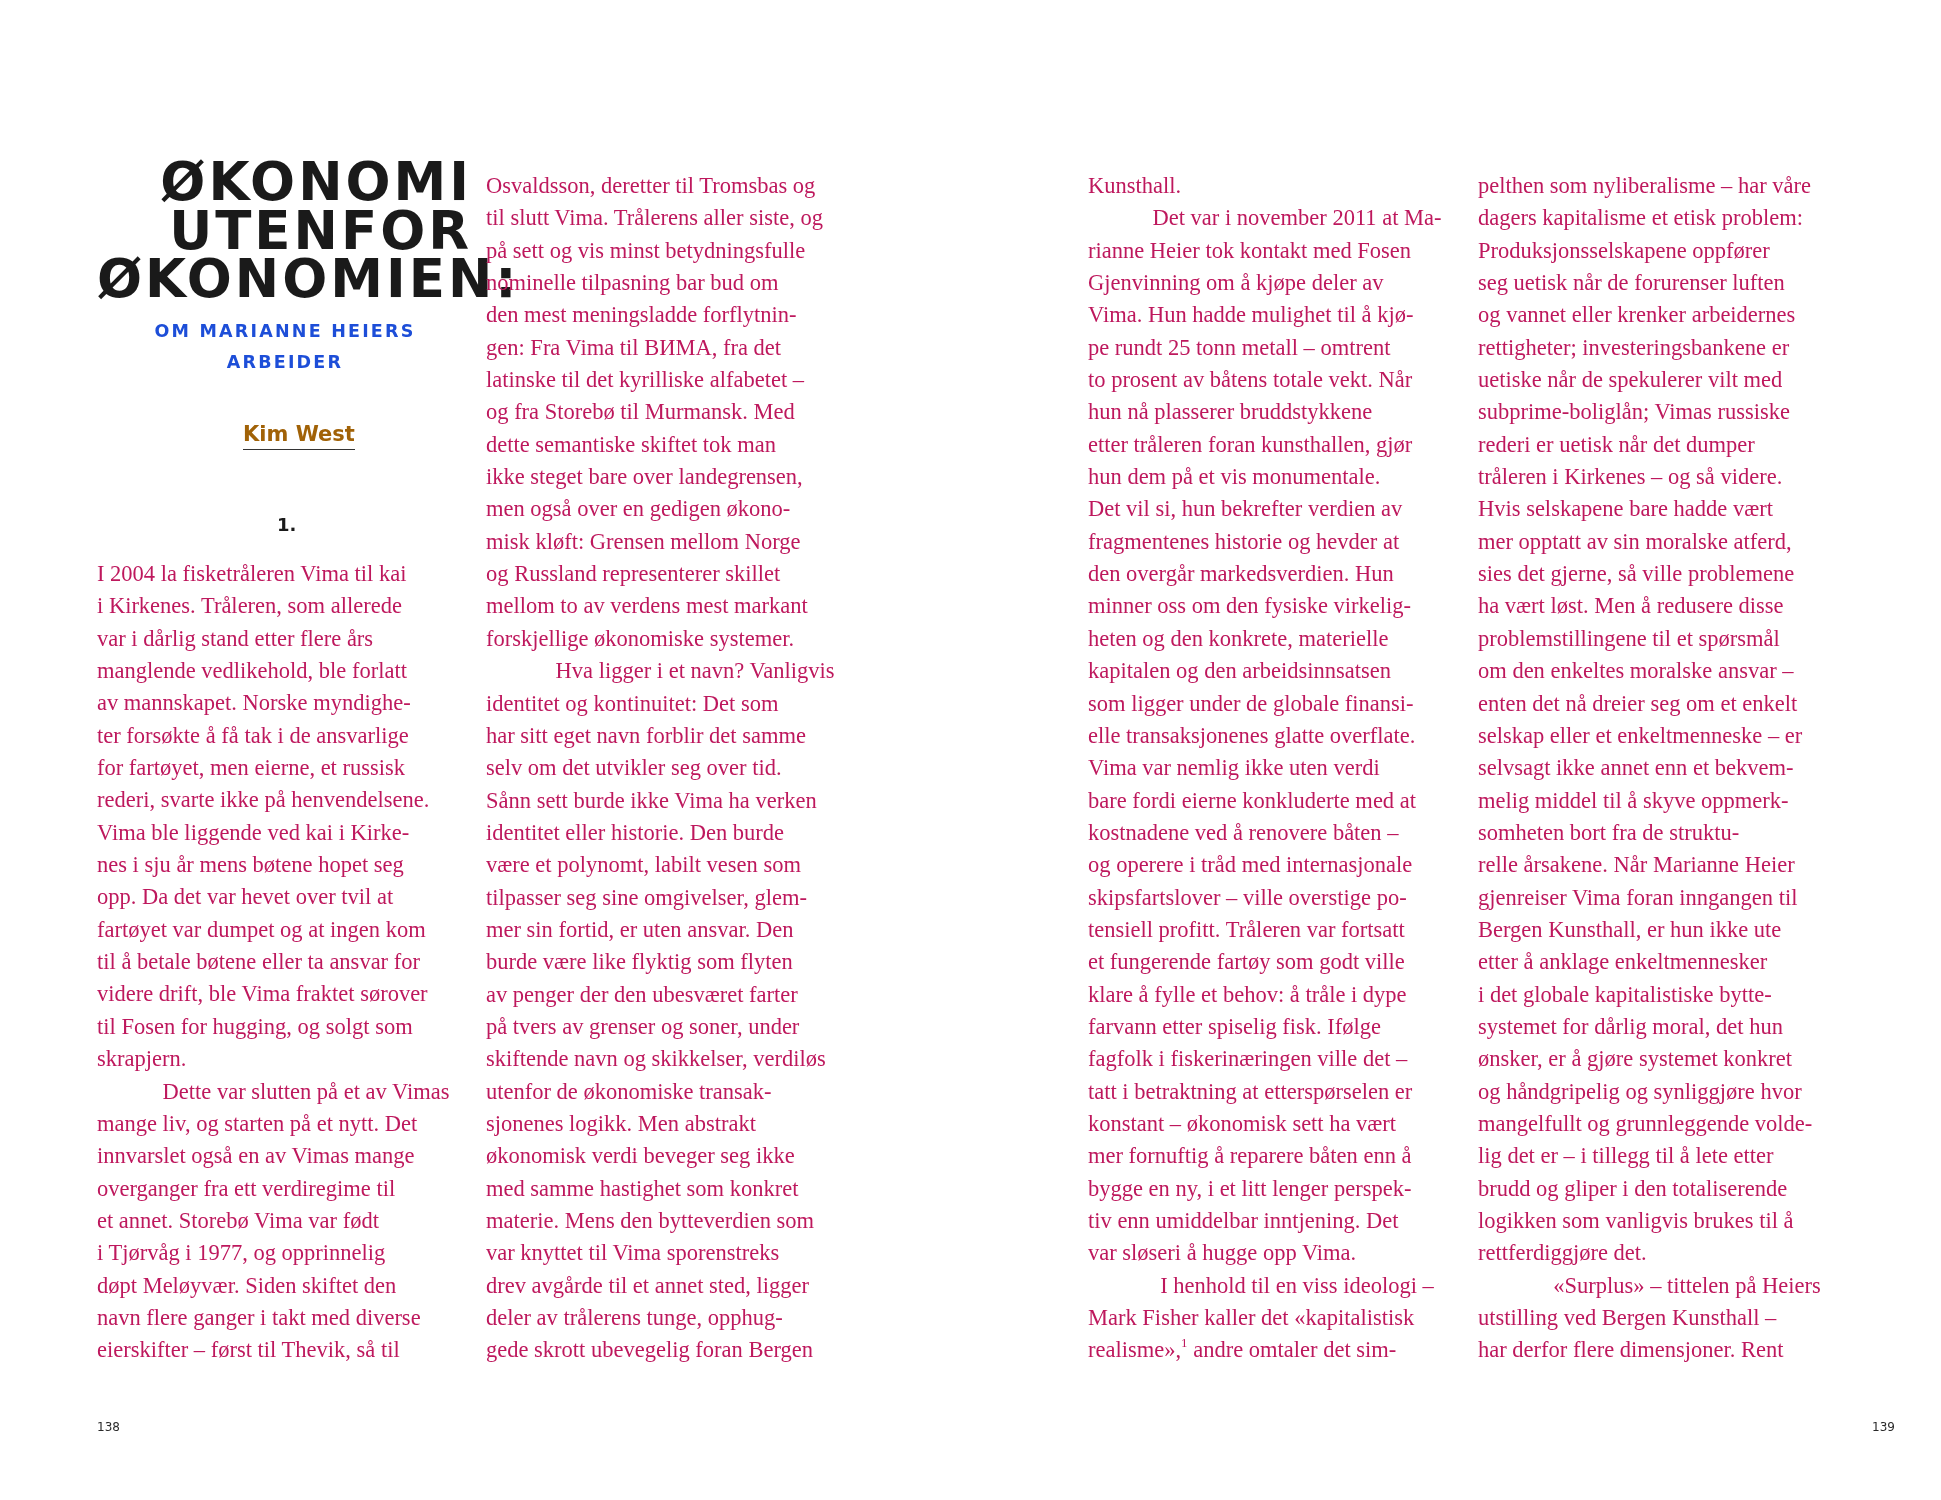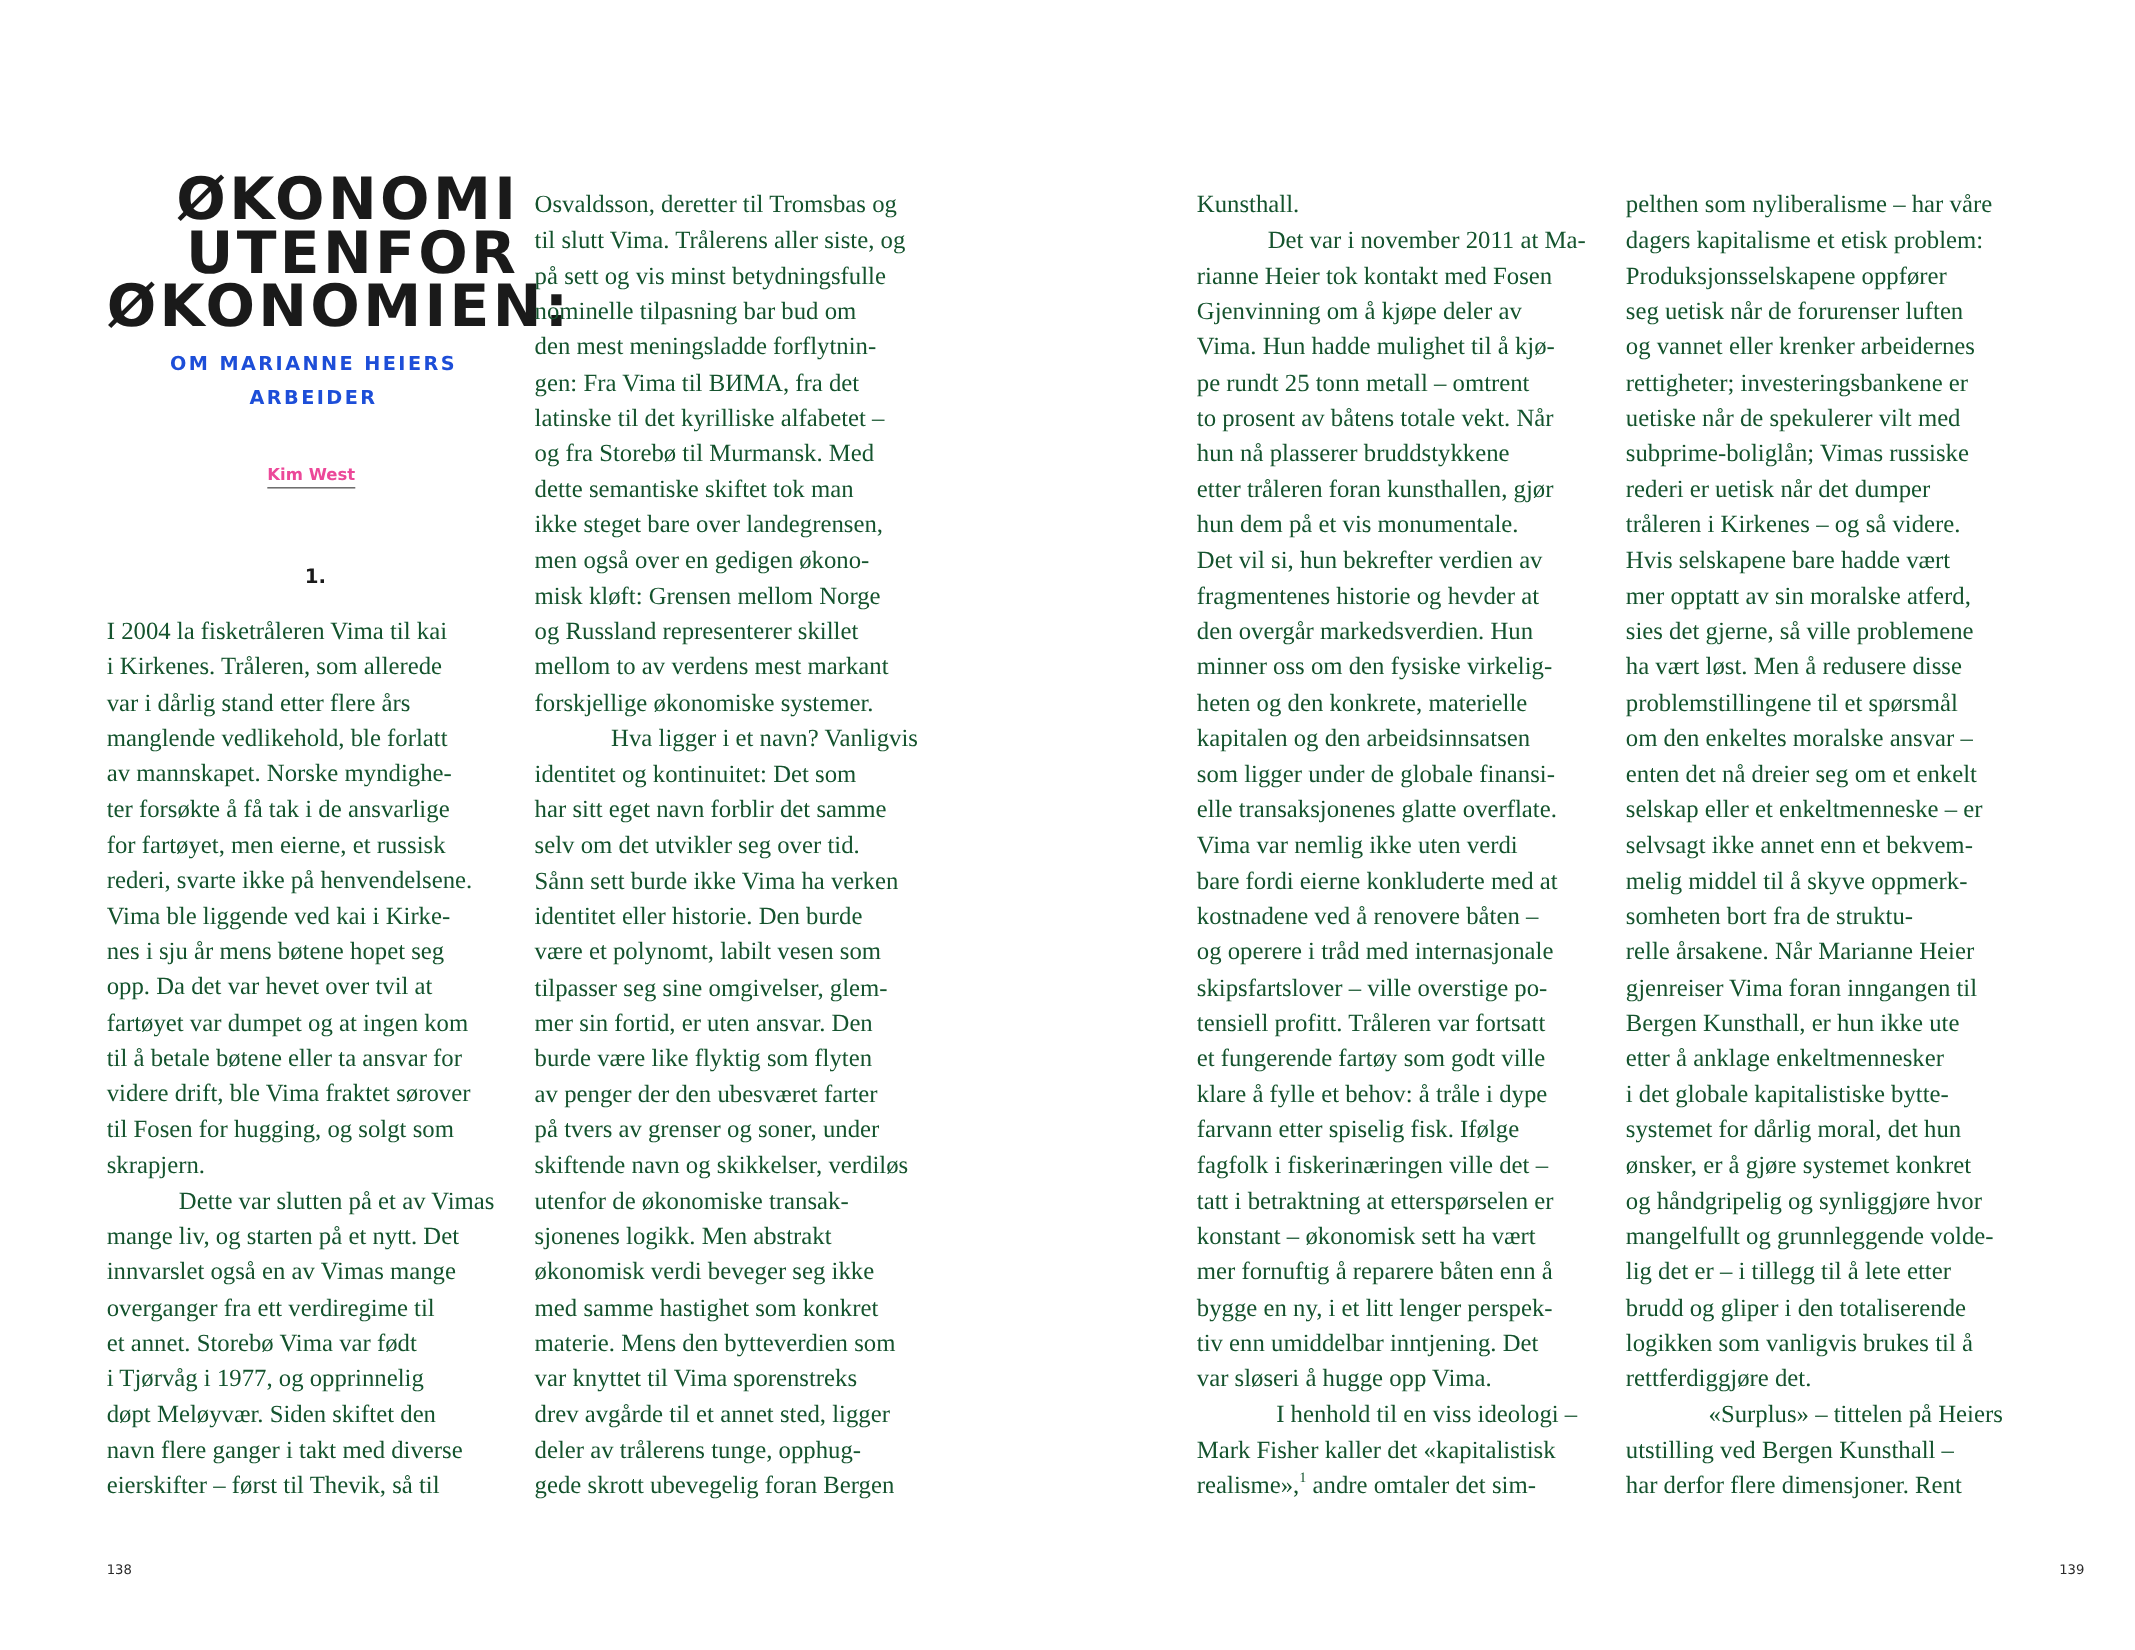--- a/index.html
+++ b/index.html
@@ -3,21 +3,21 @@
 <meta charset="utf-8">
 <style>
   html, body { margin:0; padding:0; background:#ffffff; }
   body { width:1941px; height:1500px; position:relative; overflow:hidden; color:#1e1e1e; }
   .page { position:absolute; top:0; height:1500px; }
   .col {
     position:absolute;
     font-family:"Liberation Serif","DejaVu Serif",serif;
     font-size:22.5px;
     line-height:32.35px;
-    color:#14532d;
+    color:#be185d;
     white-space:nowrap;
   }
   .col .ln { display:block; height:32.35px; }
   .col .ln.indent { padding-left:40px;text-align:center; }
   sup { font-size:13px; line-height:0; position:relative; top:-2px; }
   .title {
     position:absolute; left:97px; width:375px; top:158px;
     font-family:"DejaVu Sans","Liberation Sans",sans-serif;
     font-weight:bold; font-size:53px; letter-spacing:3px;
     line-height:48.5px; text-align:right; color:#1a1a1a;
@@ -26,21 +26,21 @@
   .subtitle {
     position:absolute; left:120px; width:330px; top:316px;
     font-family:"DejaVu Sans","Liberation Sans",sans-serif;
     font-weight:bold; font-size:17.5px; letter-spacing:2.2px;
     line-height:31px; text-align:center; color:#1d4ed8;
   }
   .subtitle .sl { display:block; }
   .author {
     position:absolute; left:243px; top:422px;
     font-family:"DejaVu Sans","Liberation Sans",sans-serif;
-    font-weight:bold; font-size:15px; color:#ec4899;
+    font-weight:bold; font-size:21px; color:#a16207;
     padding-bottom:3px; border-bottom:1.5px solid #333;
   }
   .section-num {
     position:absolute; left:277px; top:514px;
     font-family:"DejaVu Sans","Liberation Sans",sans-serif;
     font-weight:bold; font-size:18px; color:#1a1a1a;
   }
   .pagenum {
     position:absolute; top:1420px;
     font-family:"DejaVu Sans","Liberation Sans",sans-serif;

